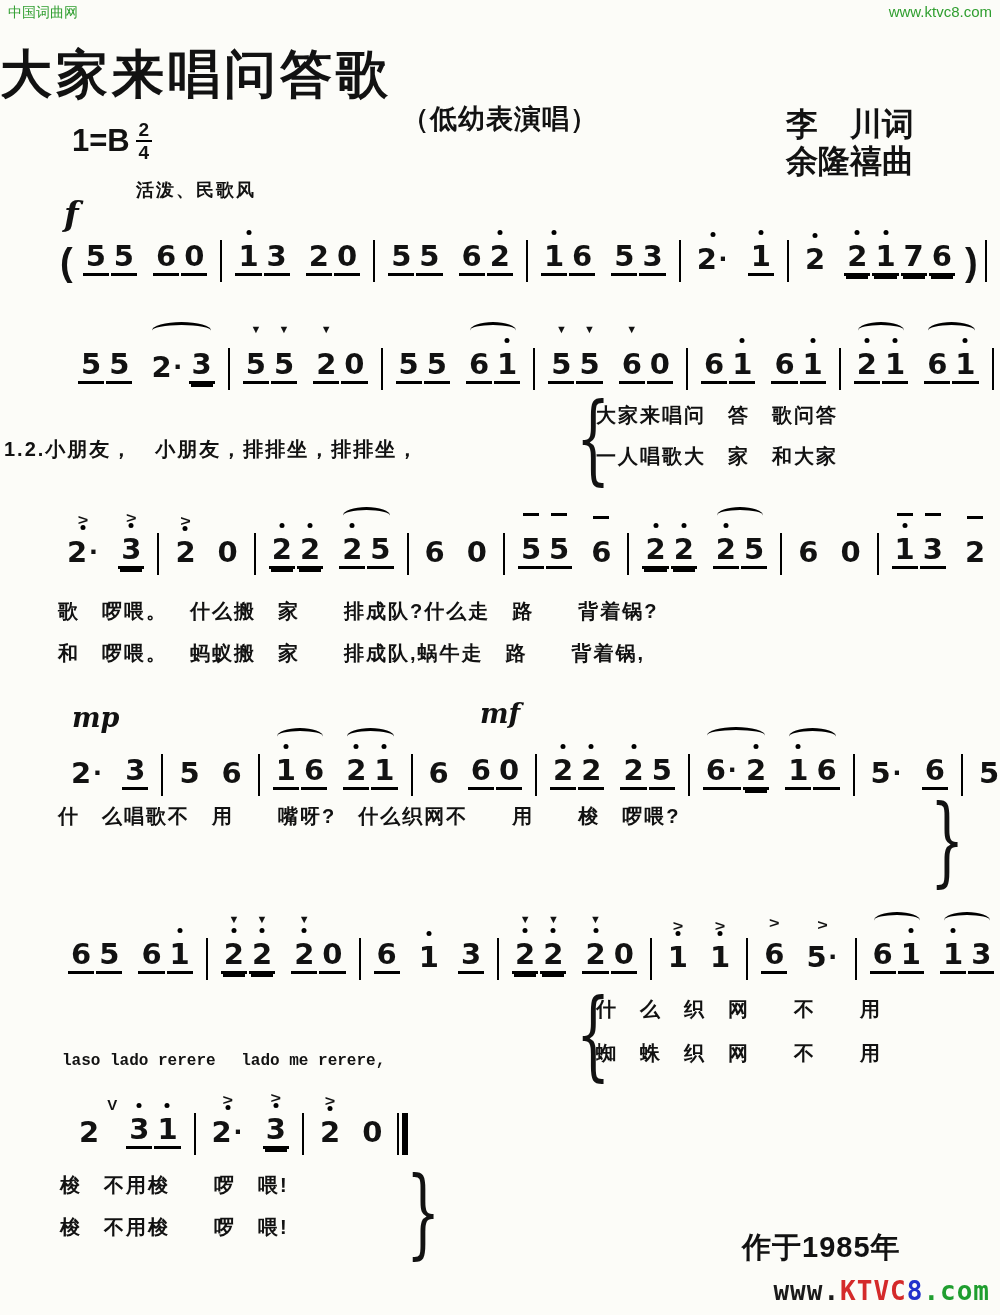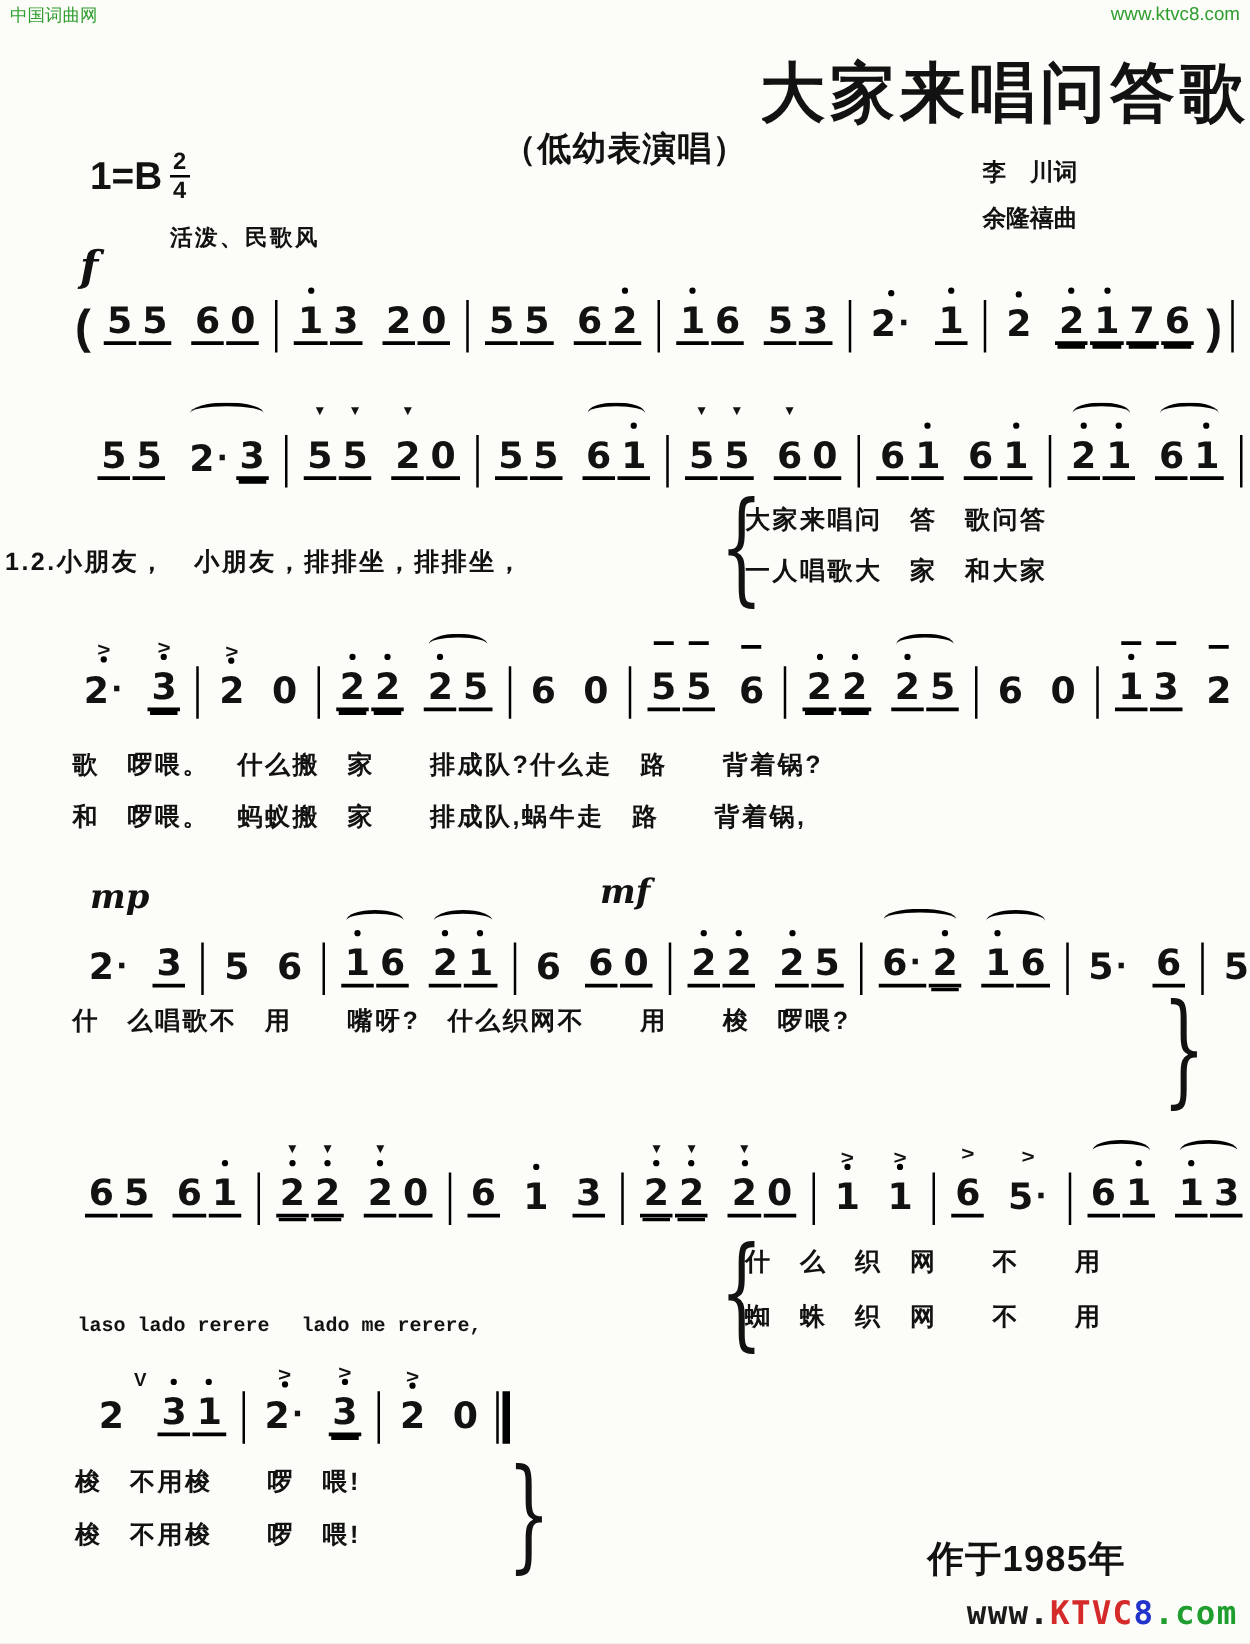--- a/index.html
+++ b/index.html
@@ -2,25 +2,25 @@
 <html><head>
 <meta charset="utf-8">
 <style>
   html,body{margin:0;padding:0;background:#ddd;}
   .page{position:relative;width:1000px;height:1315px;background:#fcfcf8;overflow:hidden;
         font-family:"Liberation Sans",sans-serif;color:#121212;}
   
   .site-left{position:absolute;left:8px;top:4px;font-size:14px;color:#2f9e2f;}
   .site-right{position:absolute;right:8px;top:3px;font-size:15px;color:#2f9e2f;}
   
-  .title{position:absolute;top:40px;left:0;width:100%;text-align:right;
+  .title{position:absolute;top:40px;left:0;width:100%;text-align:left;
          font-size:52px;font-weight:700;letter-spacing:4px;}
   .subtitle{position:absolute;top:101px;left:0;width:100%;text-align:center;
             font-size:27px;font-weight:600;letter-spacing:1px;}
-  .credits{position:absolute;left:786px;top:120px;font-size:19px;font-weight:700;line-height:37px;white-space:pre;}
+  .credits{position:absolute;left:786px;top:106px;font-size:32px;font-weight:700;line-height:37px;white-space:pre;}
   .keysig{position:absolute;left:72px;top:120px;display:flex;align-items:center;font-weight:700;}
   .keysig .kp{font-size:31px;font-weight:700;}
   .frac{display:inline-flex;flex-direction:column;align-items:center;margin-left:6px;line-height:1;}
   .frac .fn{font-size:19px;font-weight:700;}
   .frac .fbar{width:16px;height:2px;background:#000;margin:1px 0;}
   .tempo{position:absolute;left:136px;top:178px;font-size:18px;font-weight:600;letter-spacing:2px;}
   .dyn{position:absolute;font-family:"DejaVu Serif",serif;font-style:italic;font-weight:700;}
   .dyn-f{left:64px;top:194px;font-size:34px;}
   .dyn-mp{left:72px;top:702px;font-size:27px;}
   .dyn-mf{left:480px;top:698px;font-size:27px;}

